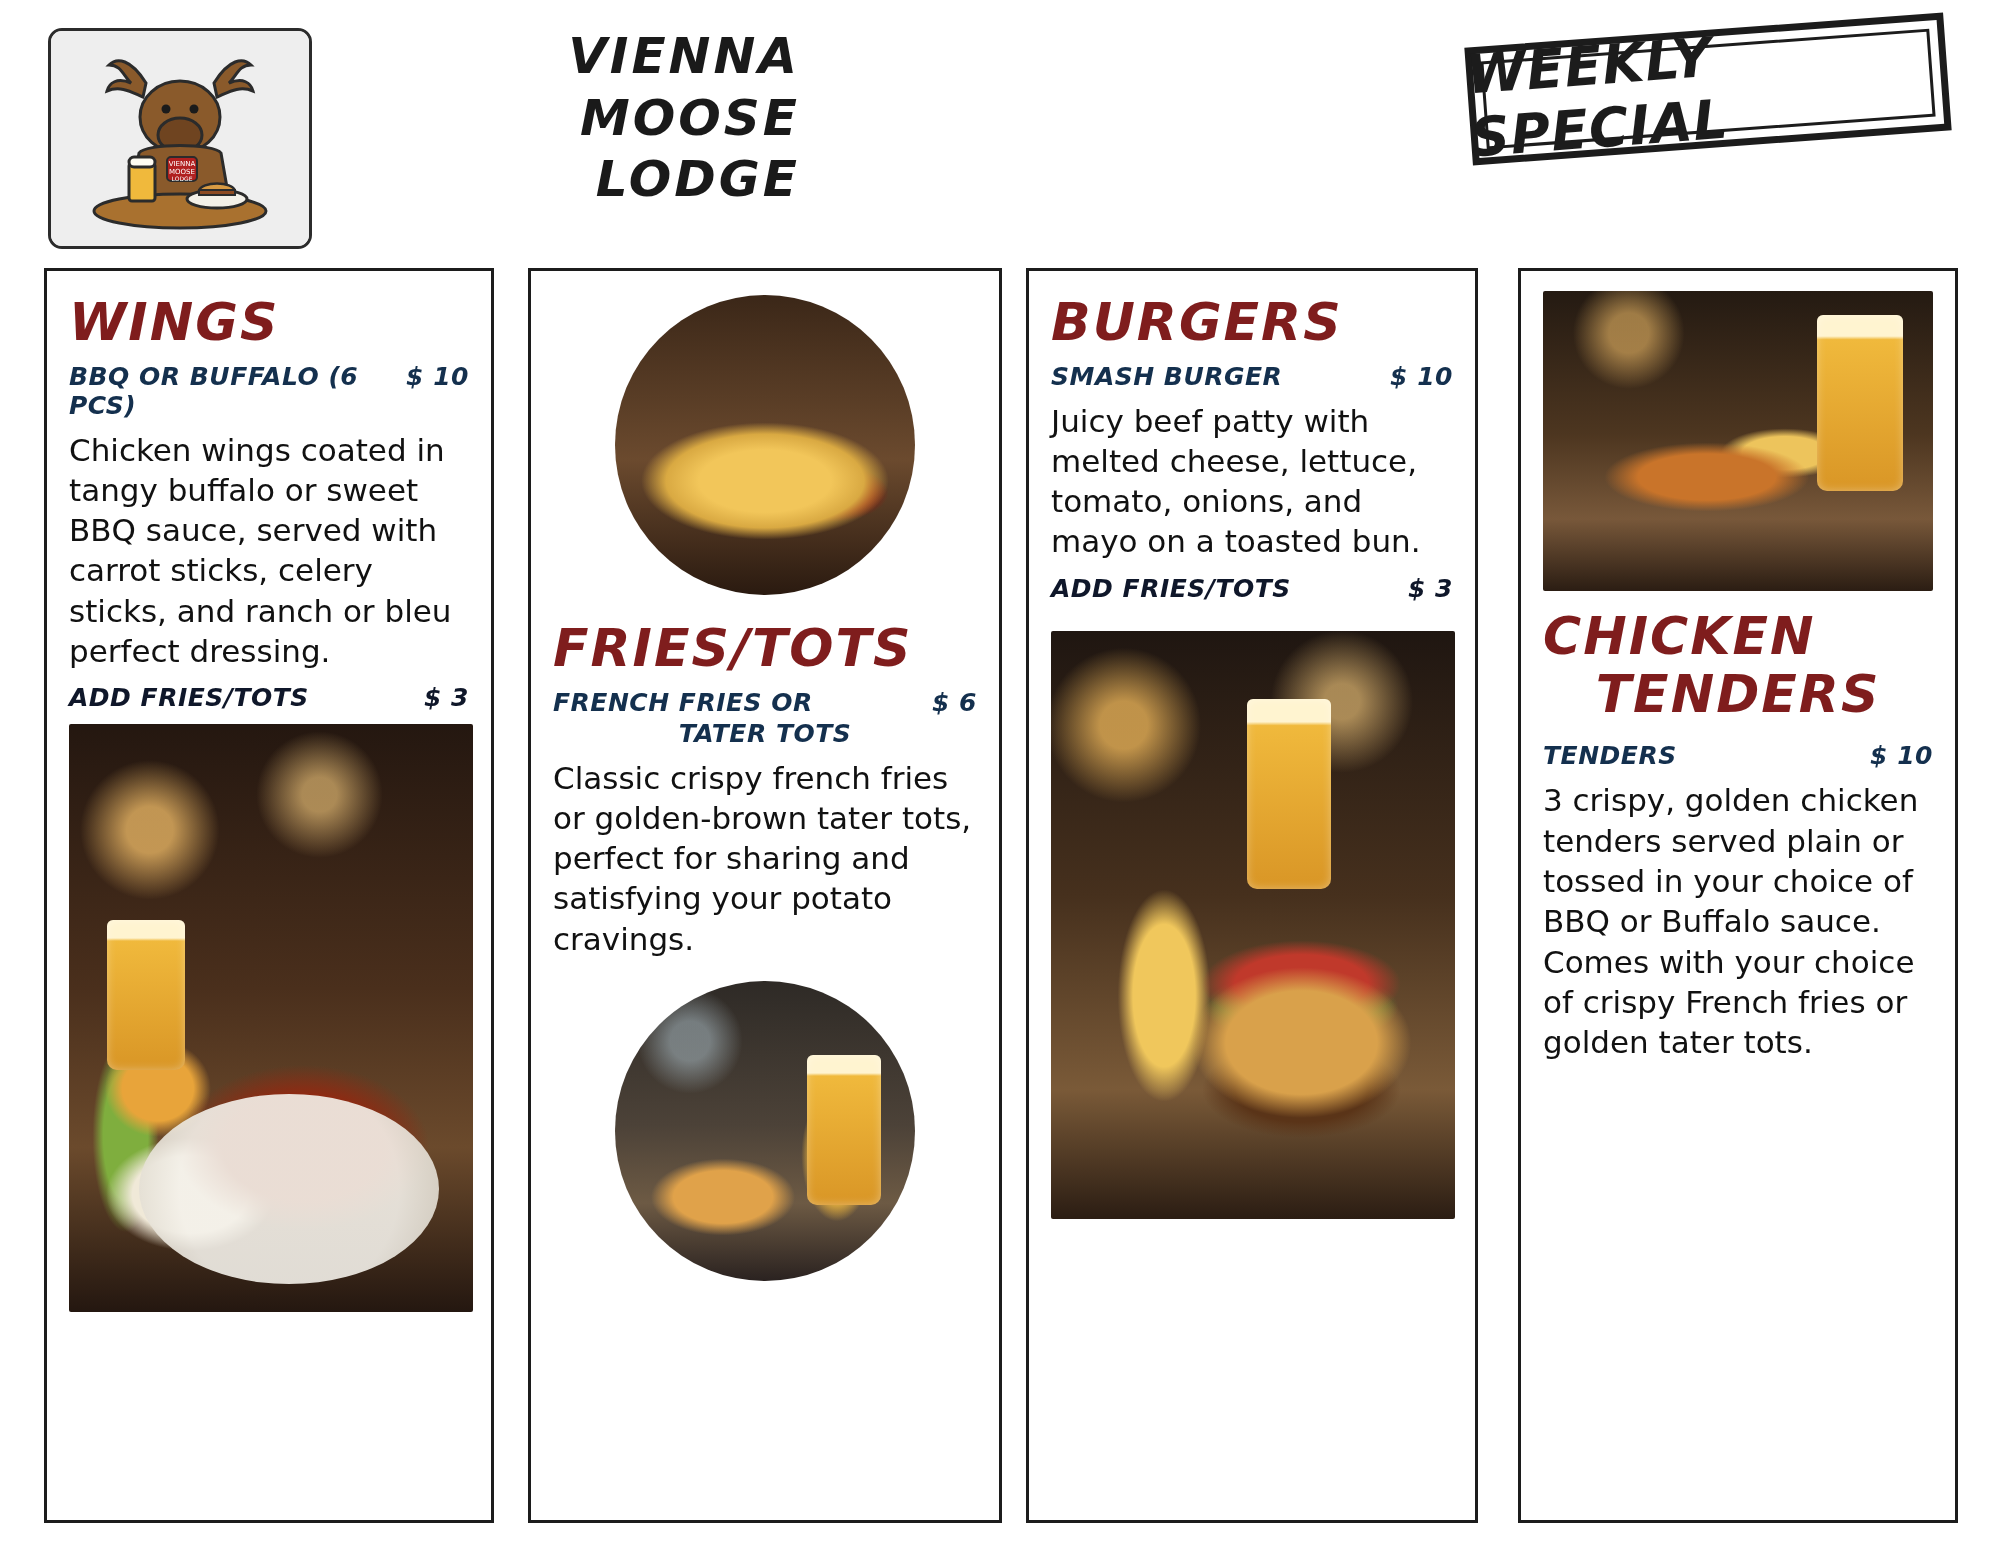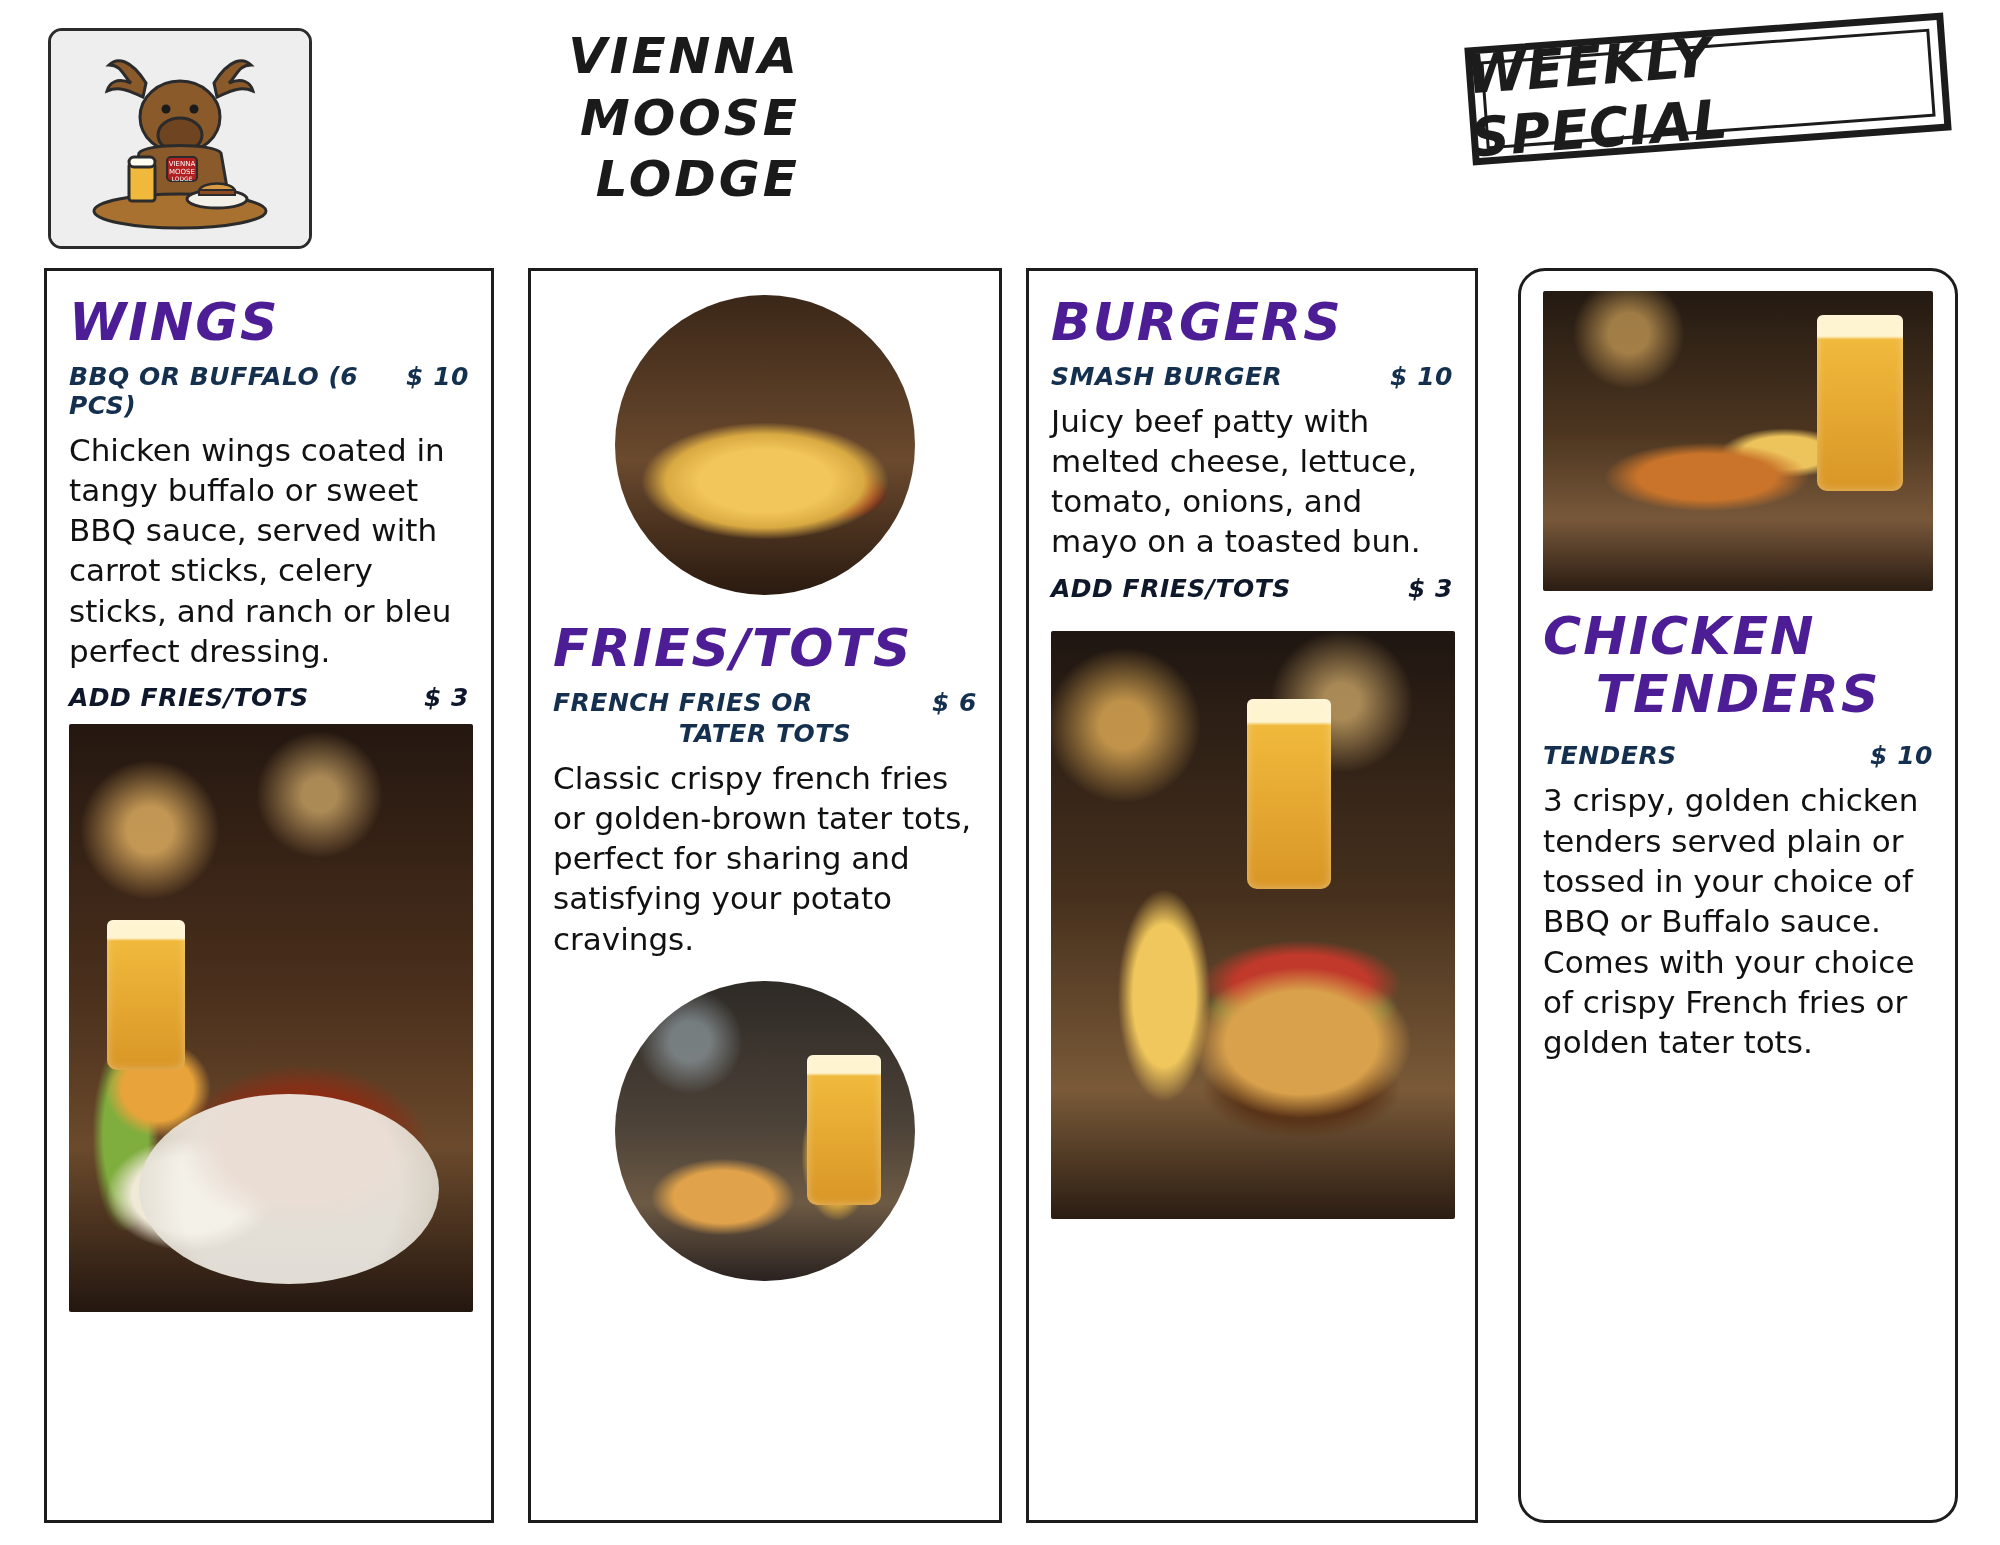--- a/index.html
+++ b/index.html
@@ -118,29 +118,29 @@
     border: 3px solid #1c1c1c;
     background: #fff;
     box-sizing: border-box;
     padding: 18px 22px;
     height: 1255px;
     overflow: hidden;
   }
   .col-1 { left: 44px;   width: 450px; }
   .col-2 { left: 528px;  width: 474px; }
   .col-3 { left: 1026px; width: 452px; }
-  .col-4 { left: 1518px; width: 440px; border-radius: 27px; }
+  .col-4 { left: 1518px; width: 440px; }
 
   .cat-title {
     font-family: "DejaVu Sans", sans-serif;
     font-weight: bold;
     font-style: italic;
     font-size: 52px;
     letter-spacing: 2px;
-    color: #4c1d95;
+    color: #7f1d1d;
     margin: 6px 0 12px 0;
     line-height: 1.05;
   }
   .cat-title.two-line { line-height: 1.12; }
 
   .item-row {
     display: flex;
     justify-content: space-between;
     align-items: baseline;
     font-family: "DejaVu Sans", sans-serif;

